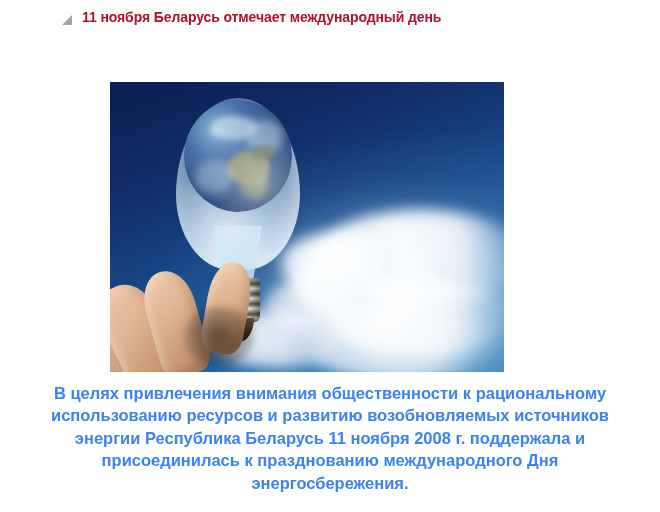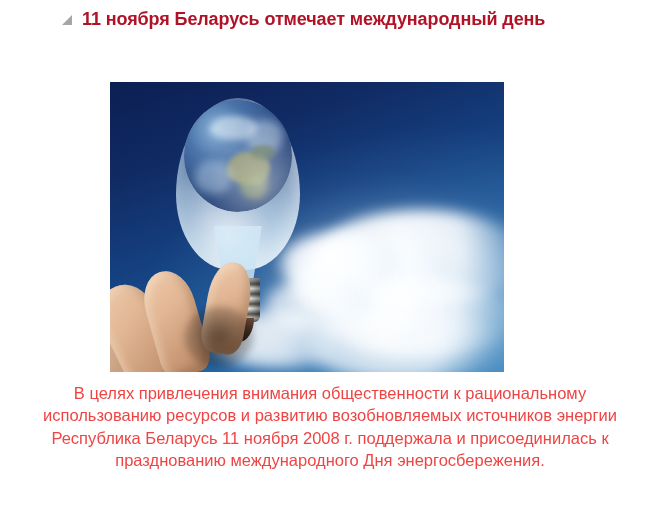--- a/index.html
+++ b/index.html
@@ -38,21 +38,21 @@
     width: 11px;
     height: 11px;
     margin-top: 7px;
     margin-right: 9px;
   }
   .bullet-marker svg { display: block; }
 
   .title-text {
     flex: 1 1 auto;
     color: #B11226;
-    font-size: 18px;
+    font-size: 14px;
     font-weight: bold;
     line-height: 1.32;
     text-align: center;
     letter-spacing: -0.1px;
   }
   .title-line-1 { display: block; text-align: left; }
   .title-line-2 { display: block; text-align: center; }
 
   
   .photo-frame {
@@ -234,23 +234,23 @@
     z-index: 5;
     filter: blur(3px);
   }
 
   
   .body-block {
     position: absolute;
     left: 22px;
     top: 382px;
     width: 616px;
-    color: #ef4444;
+    color: #3b82f6;
     font-size: 16.5px;
-    font-weight: normal;
+    font-weight: bold;
     line-height: 1.36;
     text-align: center;
     text-indent: 0;
   }
   .body-block p {
     margin: 0;
     text-align: center;
   }
 </style>
 </head>

